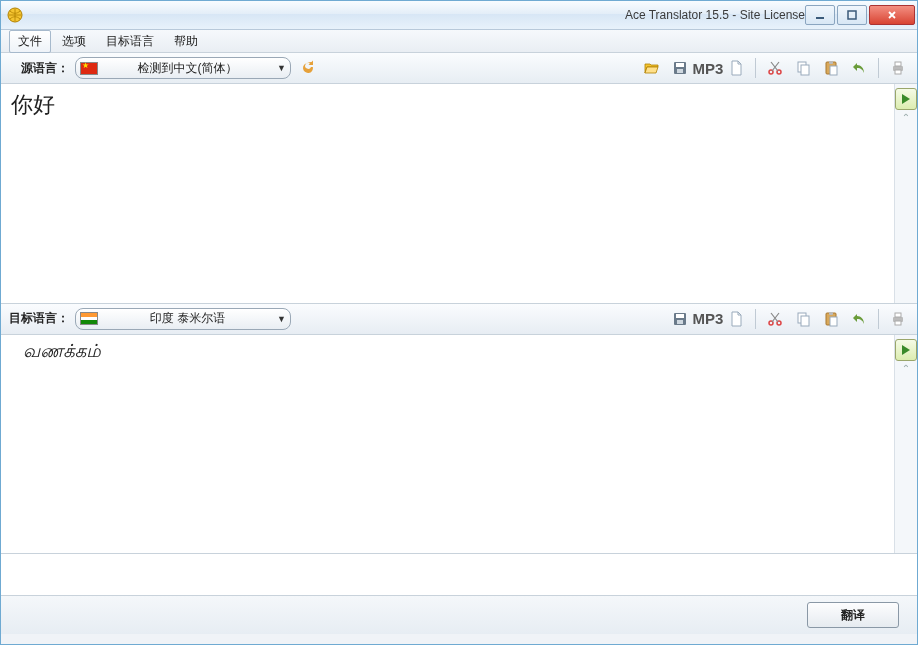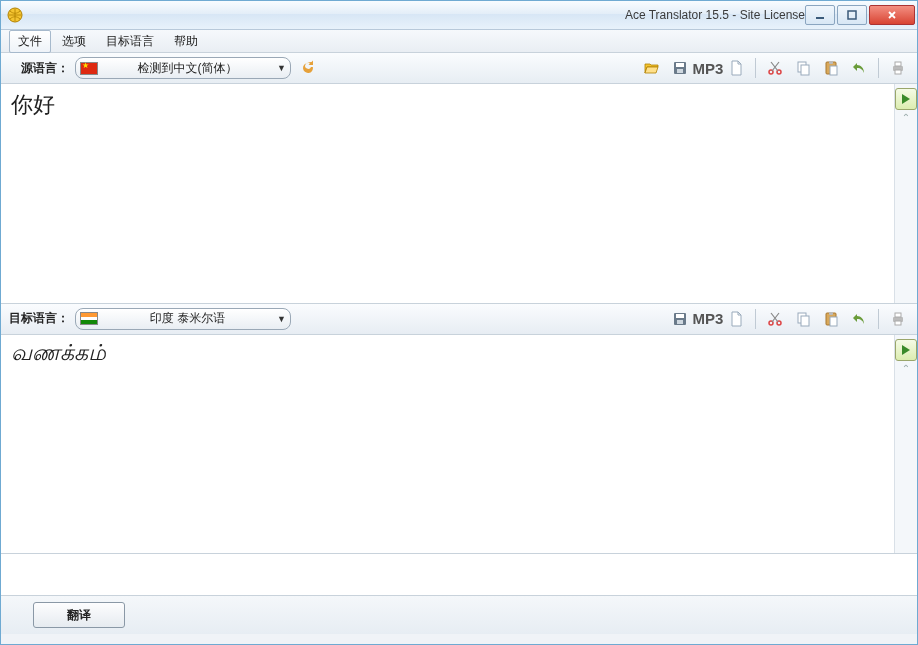--- a/index.html
+++ b/index.html
@@ -24,27 +24,27 @@
   .combo .txt{flex:1;color:#222;}
   .combo .arrow{font-size:9px;color:#333;}
   .spacer{flex:1;}
   .tbtn{width:22px;height:22px;display:flex;align-items:center;justify-content:center;border-radius:3px;}
   .tbtn svg,.tbtn .mp3{pointer-events:none;}
   .sep{width:1px;height:20px;background:#c0cad4;margin:0 2px;}
   .mp3{font-size:15px;font-weight:bold;color:#555;}
   
   .pane{flex:1;position:relative;border-bottom:1px solid #c8d2db;display:flex;}
   .pane .text{flex:1;padding:6px 10px;font-size:22px;color:#222;overflow:auto;}
-  .pane.bottom .text{font-size:22px;font-style:italic;font-family:Liberation Mono, monospace;}
+  .pane.bottom .text{font-size:18px;font-style:italic;font-family:Liberation Serif, serif;margin-left:12px;}
   .rightcol{width:22px;display:flex;flex-direction:column;align-items:center;padding-top:4px;gap:2px;background:#f4f7fa;border-left:1px solid #d9e0e7;}
   .playbtn{width:20px;height:20px;border:1px solid #9aa66b;border-radius:3px;background:linear-gradient(#f5fbe6,#dcedb0);display:flex;align-items:center;justify-content:center;}
   .tri{width:0;height:0;border-left:8px solid #3a8a2a;border-top:5px solid transparent;border-bottom:5px solid transparent;}
   .scrollhint{font-size:10px;color:#9aa;}
   
-  .bottombar{height:38px;background:linear-gradient(#f4f7fa,#e7edf3);display:flex;align-items:center;justify-content:flex-start;padding:0 32px;border-top:1px solid #c8d2db;margin-top:41px;}
+  .bottombar{height:38px;background:linear-gradient(#f4f7fa,#e7edf3);display:flex;align-items:center;justify-content:flex-end;padding:0 18px;border-top:1px solid #c8d2db;margin-top:41px;}
   .mainbtn{min-width:90px;height:24px;border:1px solid #8a98a6;border-radius:3px;background:linear-gradient(#fdfdfe,#e6ebf0);font-weight:bold;color:#222;display:flex;align-items:center;justify-content:center;}
   
   .status{height:10px;background:#f0f3f7;}
   
   .flag-cn{background:#de2910;position:relative;}
   .flag-cn::after{content:"★";position:absolute;left:1px;top:-2px;font-size:8px;color:#ffde00;}
   .flag-in{background:linear-gradient(to bottom,#ff9933 0 33%,#fff 33% 66%,#138808 66% 100%);}
 </style>
 </head>
 <body>

